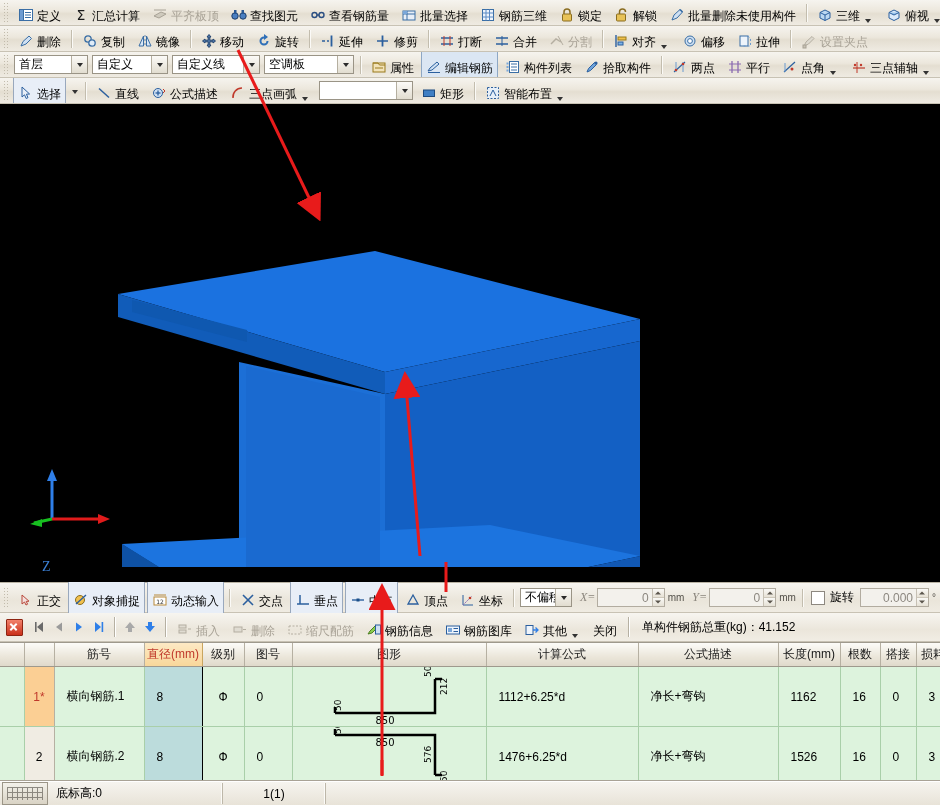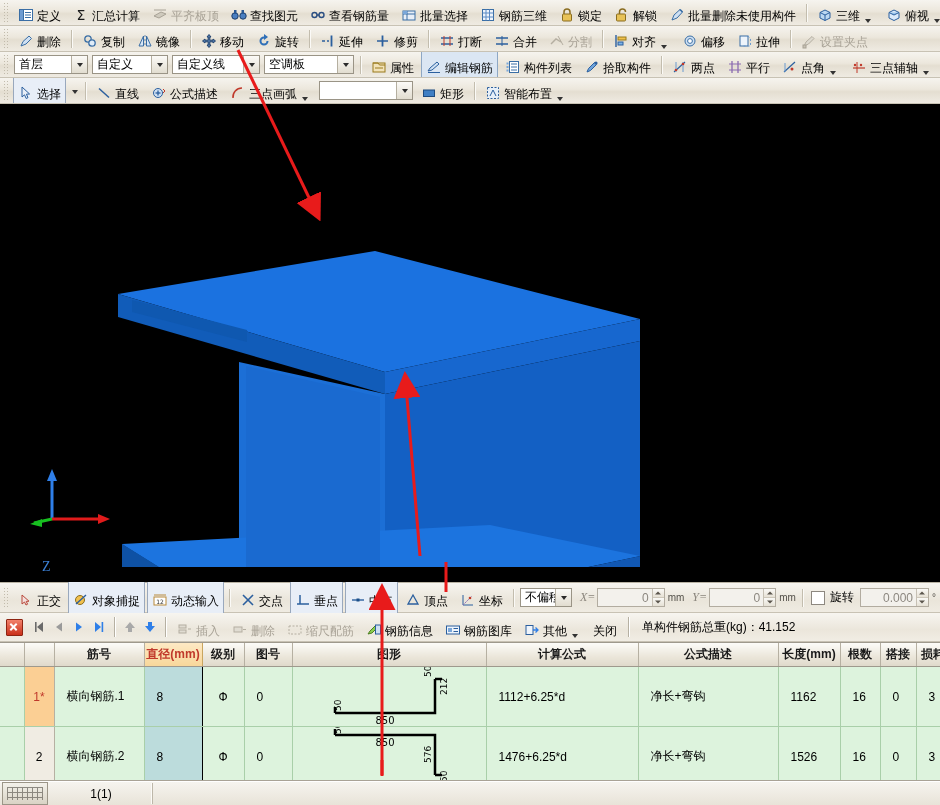--- a/index.html
+++ b/index.html
@@ -86,21 +86,21 @@
   .closebox:before{transform:rotate(45deg);}
   .closebox:after{transform:rotate(-45deg);}
   .navbtn{width:20px;height:20px;display:flex;align-items:center;justify-content:center;flex:0 0 auto;}
   .total{margin-left:8px;font-size:12px;}
 
   
   .tblwrap{flex:0 0 auto;height:162px;position:relative;background:#fff;overflow:hidden;
            border-top:1px solid #9e998d;}
   table.grid{border-collapse:collapse;table-layout:fixed;width:940px;}
   table.grid th{
-    height:23px;padding:0;font-weight:bold;font-size:12px;
+    height:23px;padding:0;font-weight:normal;font-size:12px;
     background:linear-gradient(to bottom,#fcfbf8,#ebe6da 60%,#dfd9cb);
     border-right:1px solid #b6b0a2;border-bottom:1px solid #9e998d;color:#1a1a1a;
   }
   table.grid th.hl{background:linear-gradient(to bottom,#fde9c4,#f8d79a);color:#c0392b;
                    border-right:1px solid #c9a55e;}
   table.grid td{
     height:59px;padding:0 12px;font-size:12px;vertical-align:middle;
     background:#ddf3dd;border-right:1px solid #a9cfa9;border-bottom:1px solid #a9cfa9;
     overflow:hidden;
   }
@@ -1027,20 +1027,21 @@
           <td>16</td>
           <td>0</td>
           <td>3</td>
         </tr>
       </tbody>
     </table>
   </div>
 
   <div class="statusbar">
     <span class="kbd"></span>
+    <span class="sbcell" style="width:160px">底标高:0</span>
     <span class="sbcell" style="width:90px;justify-content:center">1(1)</span>
   </div>
 
   <svg class="annot">
     <defs>
       <marker id="ah" markerWidth="9" markerHeight="9" refX="4" refY="4.5" orient="auto">
         <path d="M0,0 L9,4.5 L0,9 z" fill="#e81b1b"></path>
       </marker>
     </defs>
     <line x1="238" y1="50" x2="314" y2="208" stroke="#e81b1b" stroke-width="3" marker-end="url(#ah)"></line>

